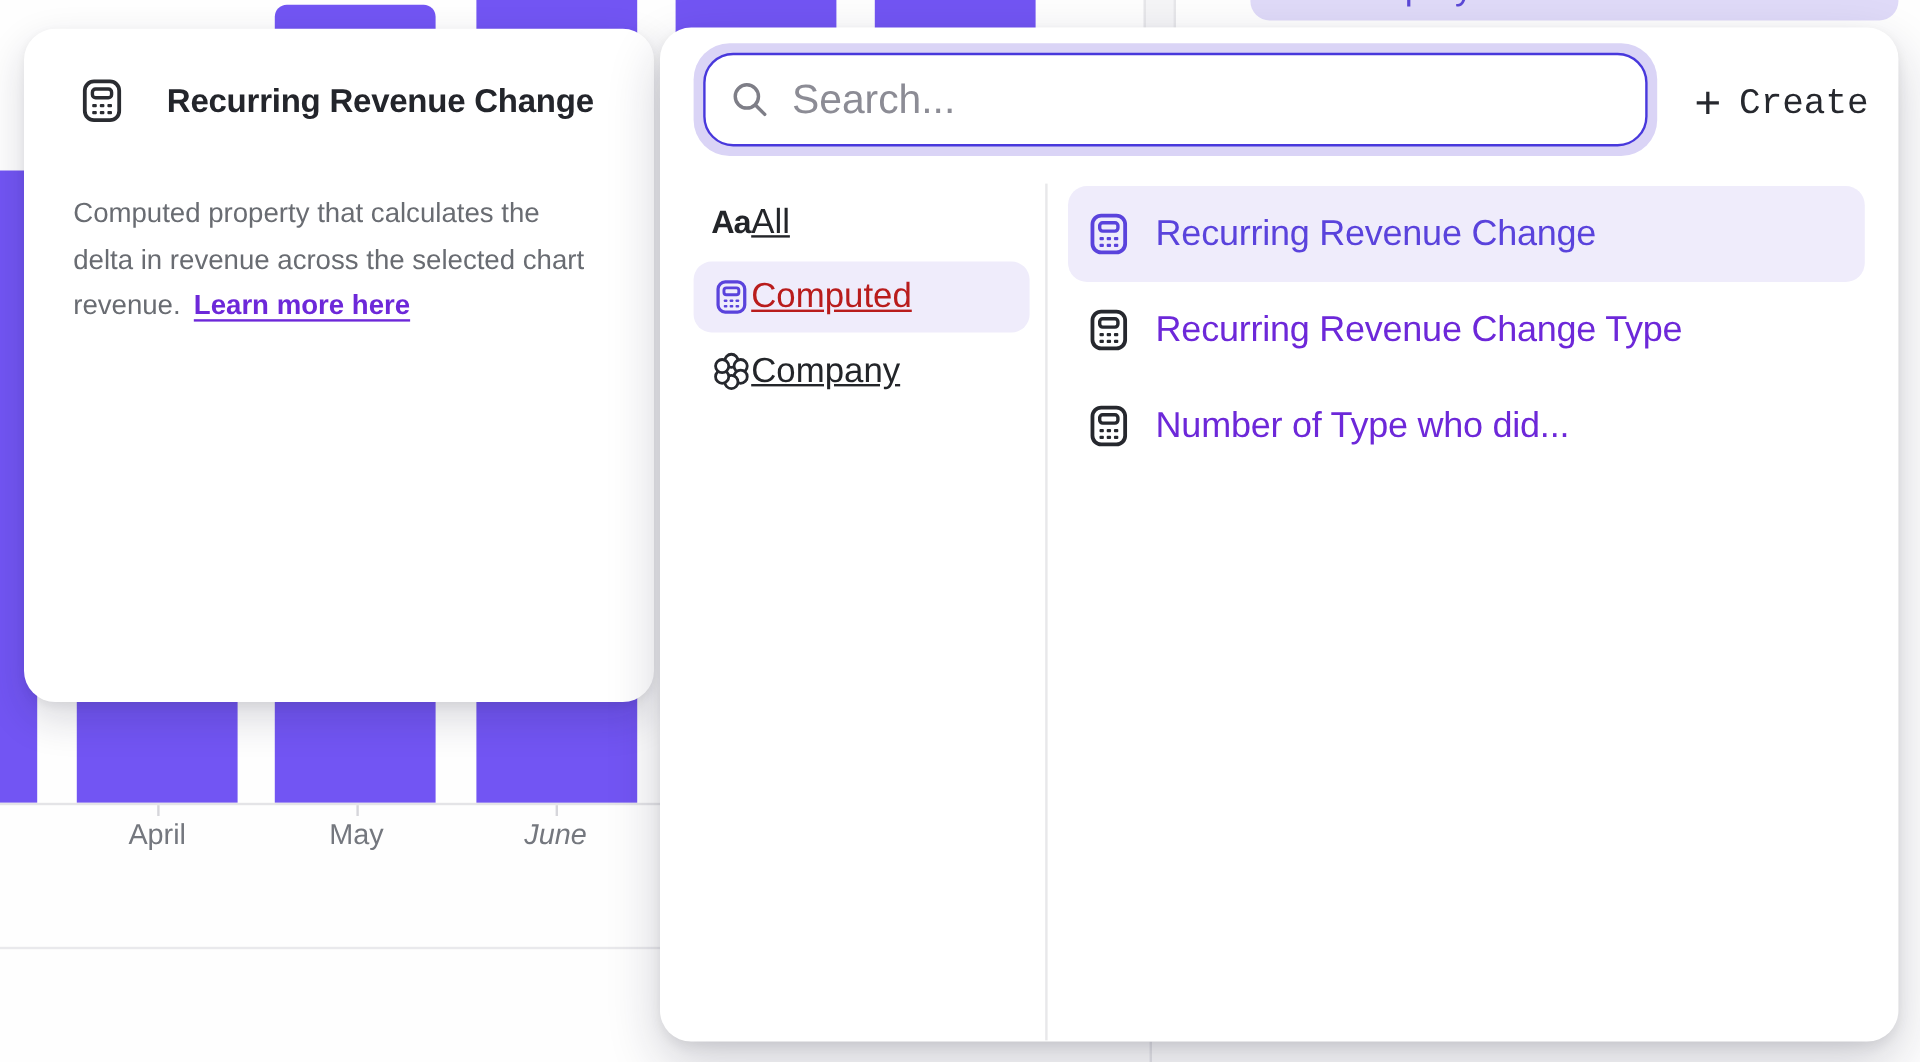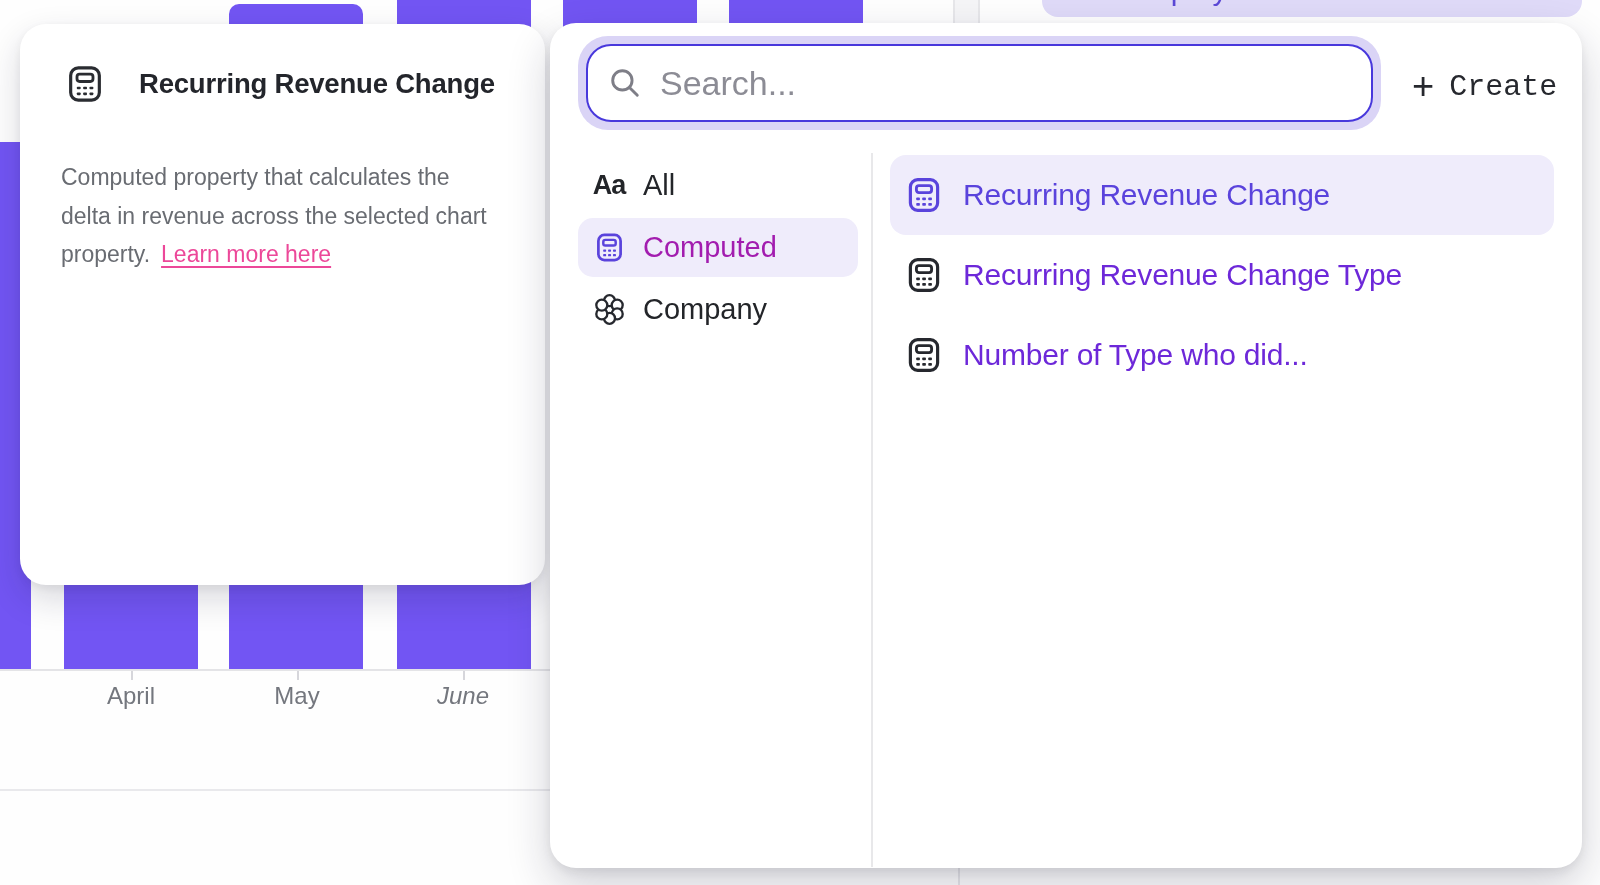--- a/index.html
+++ b/index.html
@@ -26,44 +26,44 @@
                   background:#dfdaf8; border-radius:16px; z-index:2; overflow:visible; }
   .groupby-pill .pill-text { position:absolute; left:62px; top:0; font-size:30px; line-height:44px; color:#5b48d6; }
 
   
   .tooltip-card { position:absolute; left:20px; top:24px; width:525px; height:561px; background:#fff;
                   border-radius:26px; z-index:10;
                   box-shadow:0 14px 34px rgba(25,25,55,.16), 0 3px 8px rgba(0,0,0,.06); }
   .tooltip-head { position:absolute; left:45px; top:40px; display:flex; align-items:center; gap:34px; }
   .tooltip-title { font-size:27.5px; font-weight:700; color:#23252b; letter-spacing:-0.2px; }
   .tooltip-desc { position:absolute; left:41px; top:134px; width:445px; font-size:23px; line-height:38.5px; color:#696c72; }
-  .learn-link { color:#ec4899; text-decoration:underline; text-underline-offset:4px; margin-left:11px; cursor:pointer; }
+  .learn-link { color:#6d28d9; text-decoration:underline; text-underline-offset:4px; margin-left:11px; cursor:pointer;font-weight:bold; }
 
   
   .picker-panel { position:absolute; left:550px; top:23px; width:1032px; height:845px; background:#fff;
                   border-radius:26px; z-index:10;
                   box-shadow:0 18px 44px rgba(25,25,55,.20), 0 4px 10px rgba(0,0,0,.07); }
 
   .search-halo { position:absolute; left:28px; top:13px; width:803px; height:94px; border-radius:30px; background:#dad4f6; }
   .search-box { position:absolute; left:8px; top:8px; width:787px; height:78px; border-radius:25px;
                 background:#fff; border:2.5px solid #4838dc; display:flex; align-items:center; padding:0 20px; }
   .search-box input { flex:1; border:none; outline:none; font-family:"Liberation Sans",sans-serif;
                       font-size:34px; color:#44454c; margin-left:18px; background:transparent; }
   .search-box input::placeholder { color:#8c8c95; }
 
   .create-btn { position:absolute; left:852px; top:34px; height:60px; display:flex; align-items:center;
                 gap:15px; cursor:pointer; padding:0 10px; }
   .create-plus { font-size:38px; font-weight:400; color:#26282e; line-height:1; margin-top:-3px; }
   .create-label { font-size:30px; color:#26282e;font-family:Liberation Mono, monospace; }
 
   .cat-col { position:absolute; left:28px; top:133px; width:280px; }
   .cat-row { position:relative; height:59px; margin-bottom:3px; display:flex; align-items:center;
-             padding-left:14px; gap:17px; border-radius:15px; cursor:pointer; color:#232529; }
-  .cat-row.selected { background:#efecfb; color:#a21caf; }
-  .cat-row .cat-label { font-size:29px; }
+             padding-left:14px; border-radius:15px; cursor:pointer; color:#232529; }
+  .cat-row.selected { background:#efecfb; color:#b91c1c; }
+  .cat-row .cat-label { font-size:29px;text-decoration:underline; }
   .cat-icon-slot { width:34px; height:34px; display:flex; align-items:center; justify-content:center; flex:none; }
   .aa-glyph { font-size:27px; font-weight:700; color:#232529; letter-spacing:-1px; }
 
   .v-divider { position:absolute; left:321px; top:130px; width:1.5px; height:714px; background:#e8e8ea; }
 
   .result-col { position:absolute; left:340px; top:132px; width:664px; }
   .result-row { position:relative; height:80px; display:flex; align-items:center; padding-left:15px;
                 gap:20px; border-radius:16px; cursor:pointer; color:#6d28d9; }
   .result-row.selected { background:#efecfb; color:#5a43dc; }
   .result-row .result-label { font-size:30px; letter-spacing:-0.2px; }
@@ -114,21 +114,21 @@
               <rect x="10.9" y="17.1" width="2.3" height="1.6" rx="0.5"></rect>
               <rect x="14.7" y="17.1" width="2.3" height="1.6" rx="0.5"></rect>
           </g>
         </svg>
       </span>
       <span class="tooltip-title">Recurring Revenue Change</span>
     </div>
     <p class="tooltip-desc">
       <span>Computed property that calculates the</span><br>
       <span>delta in revenue across the selected chart</span><br>
-      <span>property.</span><a class="learn-link">Learn more here</a>
+      <span>revenue.</span><a class="learn-link">Learn more here</a>
     </p>
   </div>
 
   <div class="picker-panel">
 
     <div class="search-halo">
       <div class="search-box">
         <span>
           <svg width="34" height="34" viewBox="0 0 26 26" fill="none" stroke="#7e7e87" stroke-width="2.2" stroke-linecap="round">
             <circle cx="11" cy="11" r="7.4"></circle>

